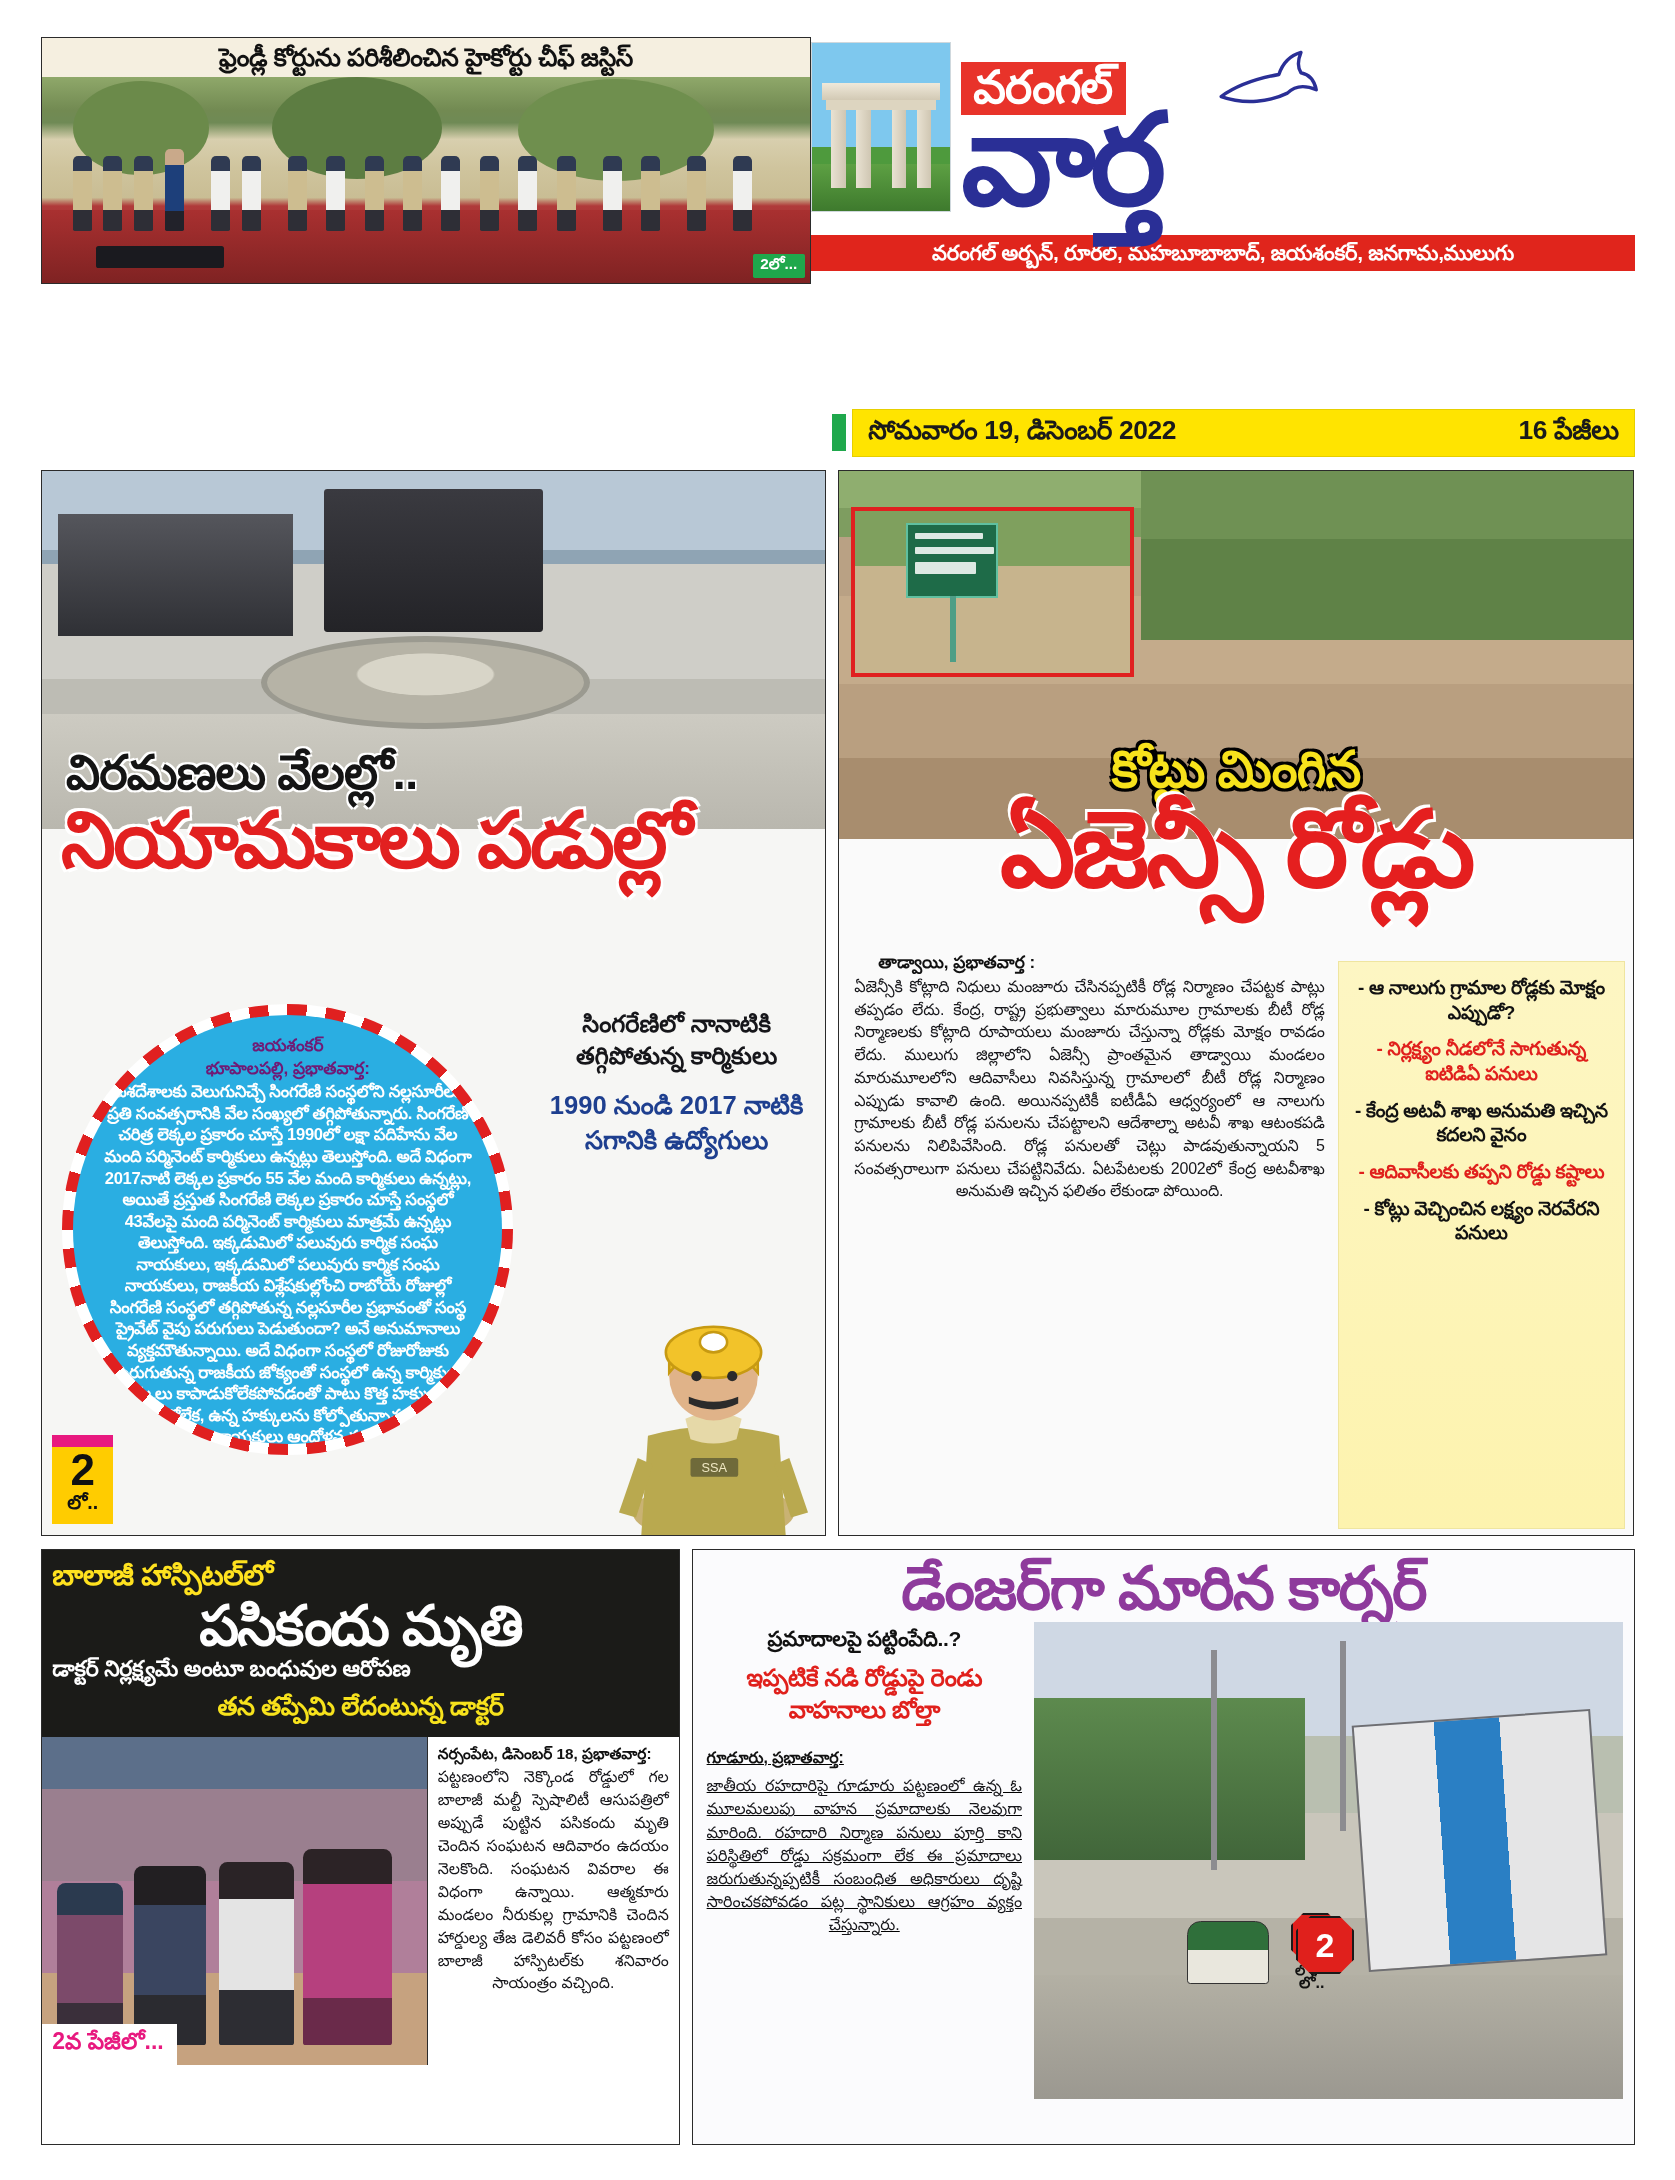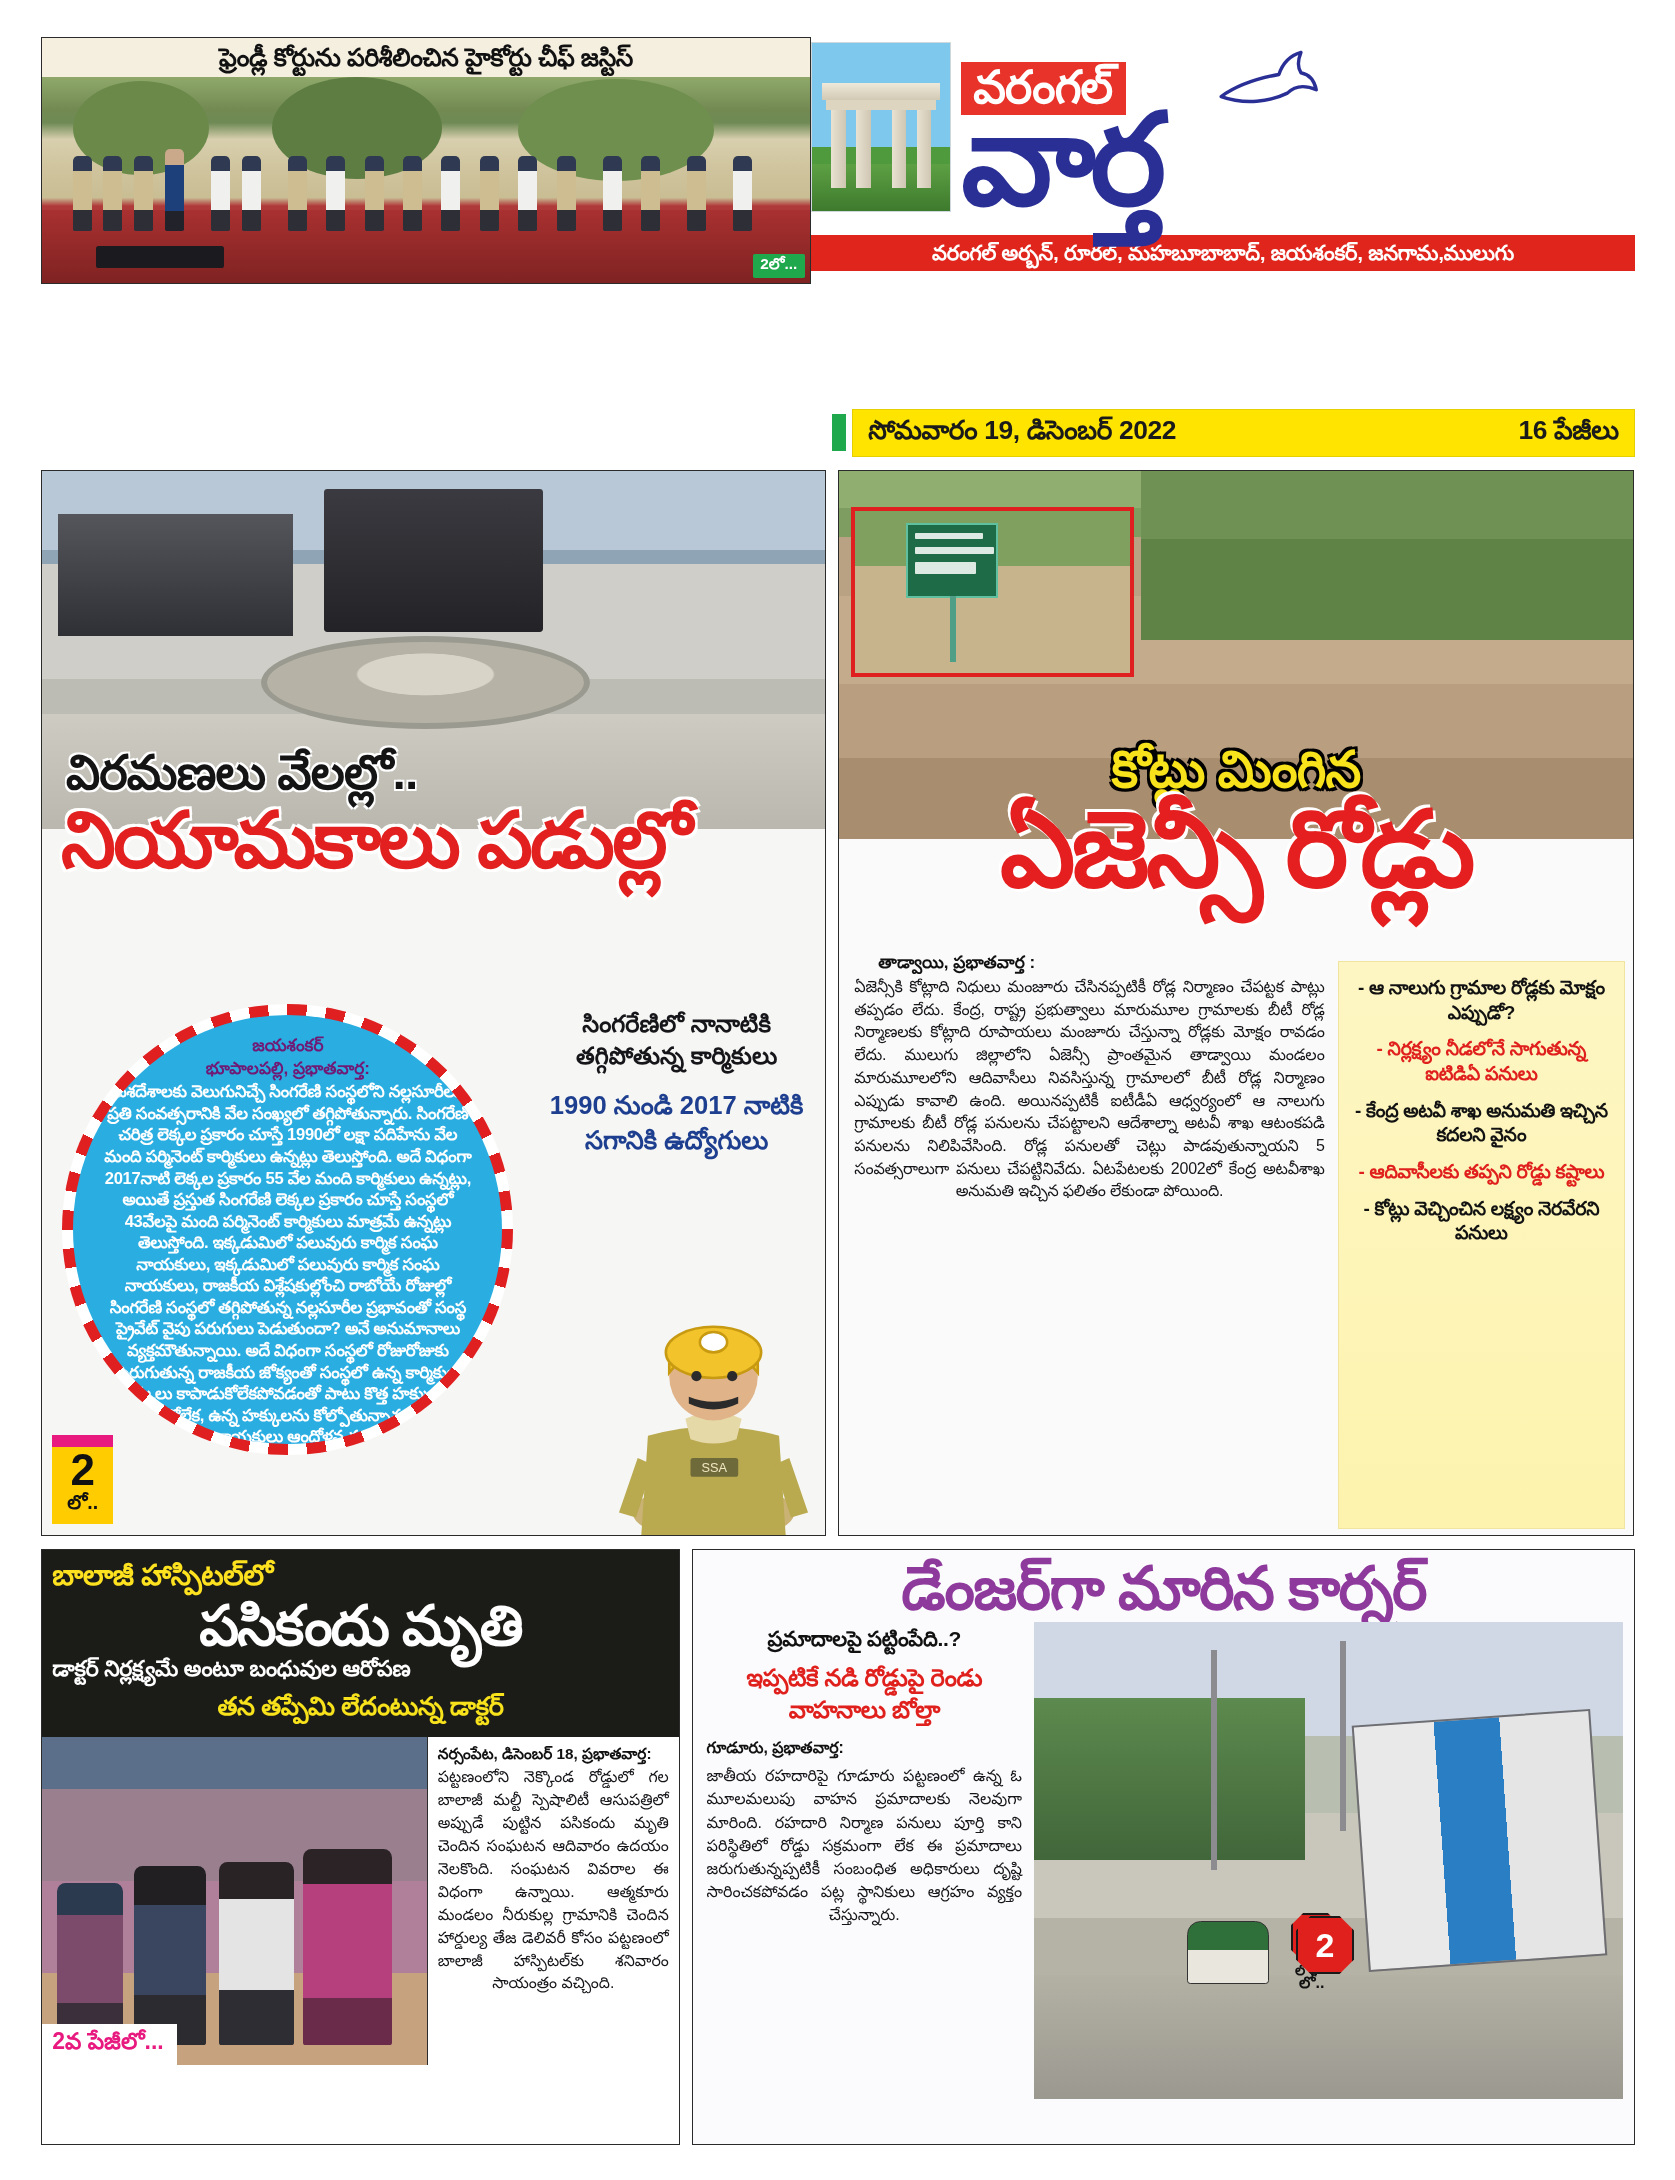--- a/index.html
+++ b/index.html
@@ -557,21 +557,21 @@
         </div>
       </div>
     </div>
 
     <div class="br">
       <div class="br-h te">డేంజర్‌గా మారిన కార్నర్</div>
       <div class="br-lower">
         <div class="br-left">
           <div class="br-q te">ప్రమాదాలపై పట్టింపేది..?</div>
           <div class="br-r te">ఇప్పటికే నడి రోడ్డుపై రెండు వాహనాలు బోల్తా</div>
-          <div style="margin-top:14px;">
+          <div style="margin-top:24px;text-decoration:underline;">
             <span class="br-src te">గూడూరు, ప్రభాతవార్త:</span>
             <div class="br-para te">జాతీయ రహదారిపై గూడూరు పట్టణంలో ఉన్న ఓ మూలమలుపు వాహన ప్రమాదాలకు నెలవుగా మారింది. రహదారి నిర్మాణ పనులు పూర్తి కాని పరిస్థితిలో రోడ్డు సక్రమంగా లేక ఈ ప్రమాదాలు జరుగుతున్నప్పటికీ సంబంధిత అధికారులు దృష్టి సారించకపోవడం పట్ల స్థానికులు ఆగ్రహం వ్యక్తం చేస్తున్నారు.</div>
           </div>
         </div>
         <div class="br-photo">
           <div class="br-veg"></div>
           <div class="br-pole" style="left:30%;top:6%;height:46%;"></div>
           <div class="br-pole" style="left:52%;top:4%;height:40%;"></div>
           <div class="br-road"></div>
           <div class="br-truck"></div>

